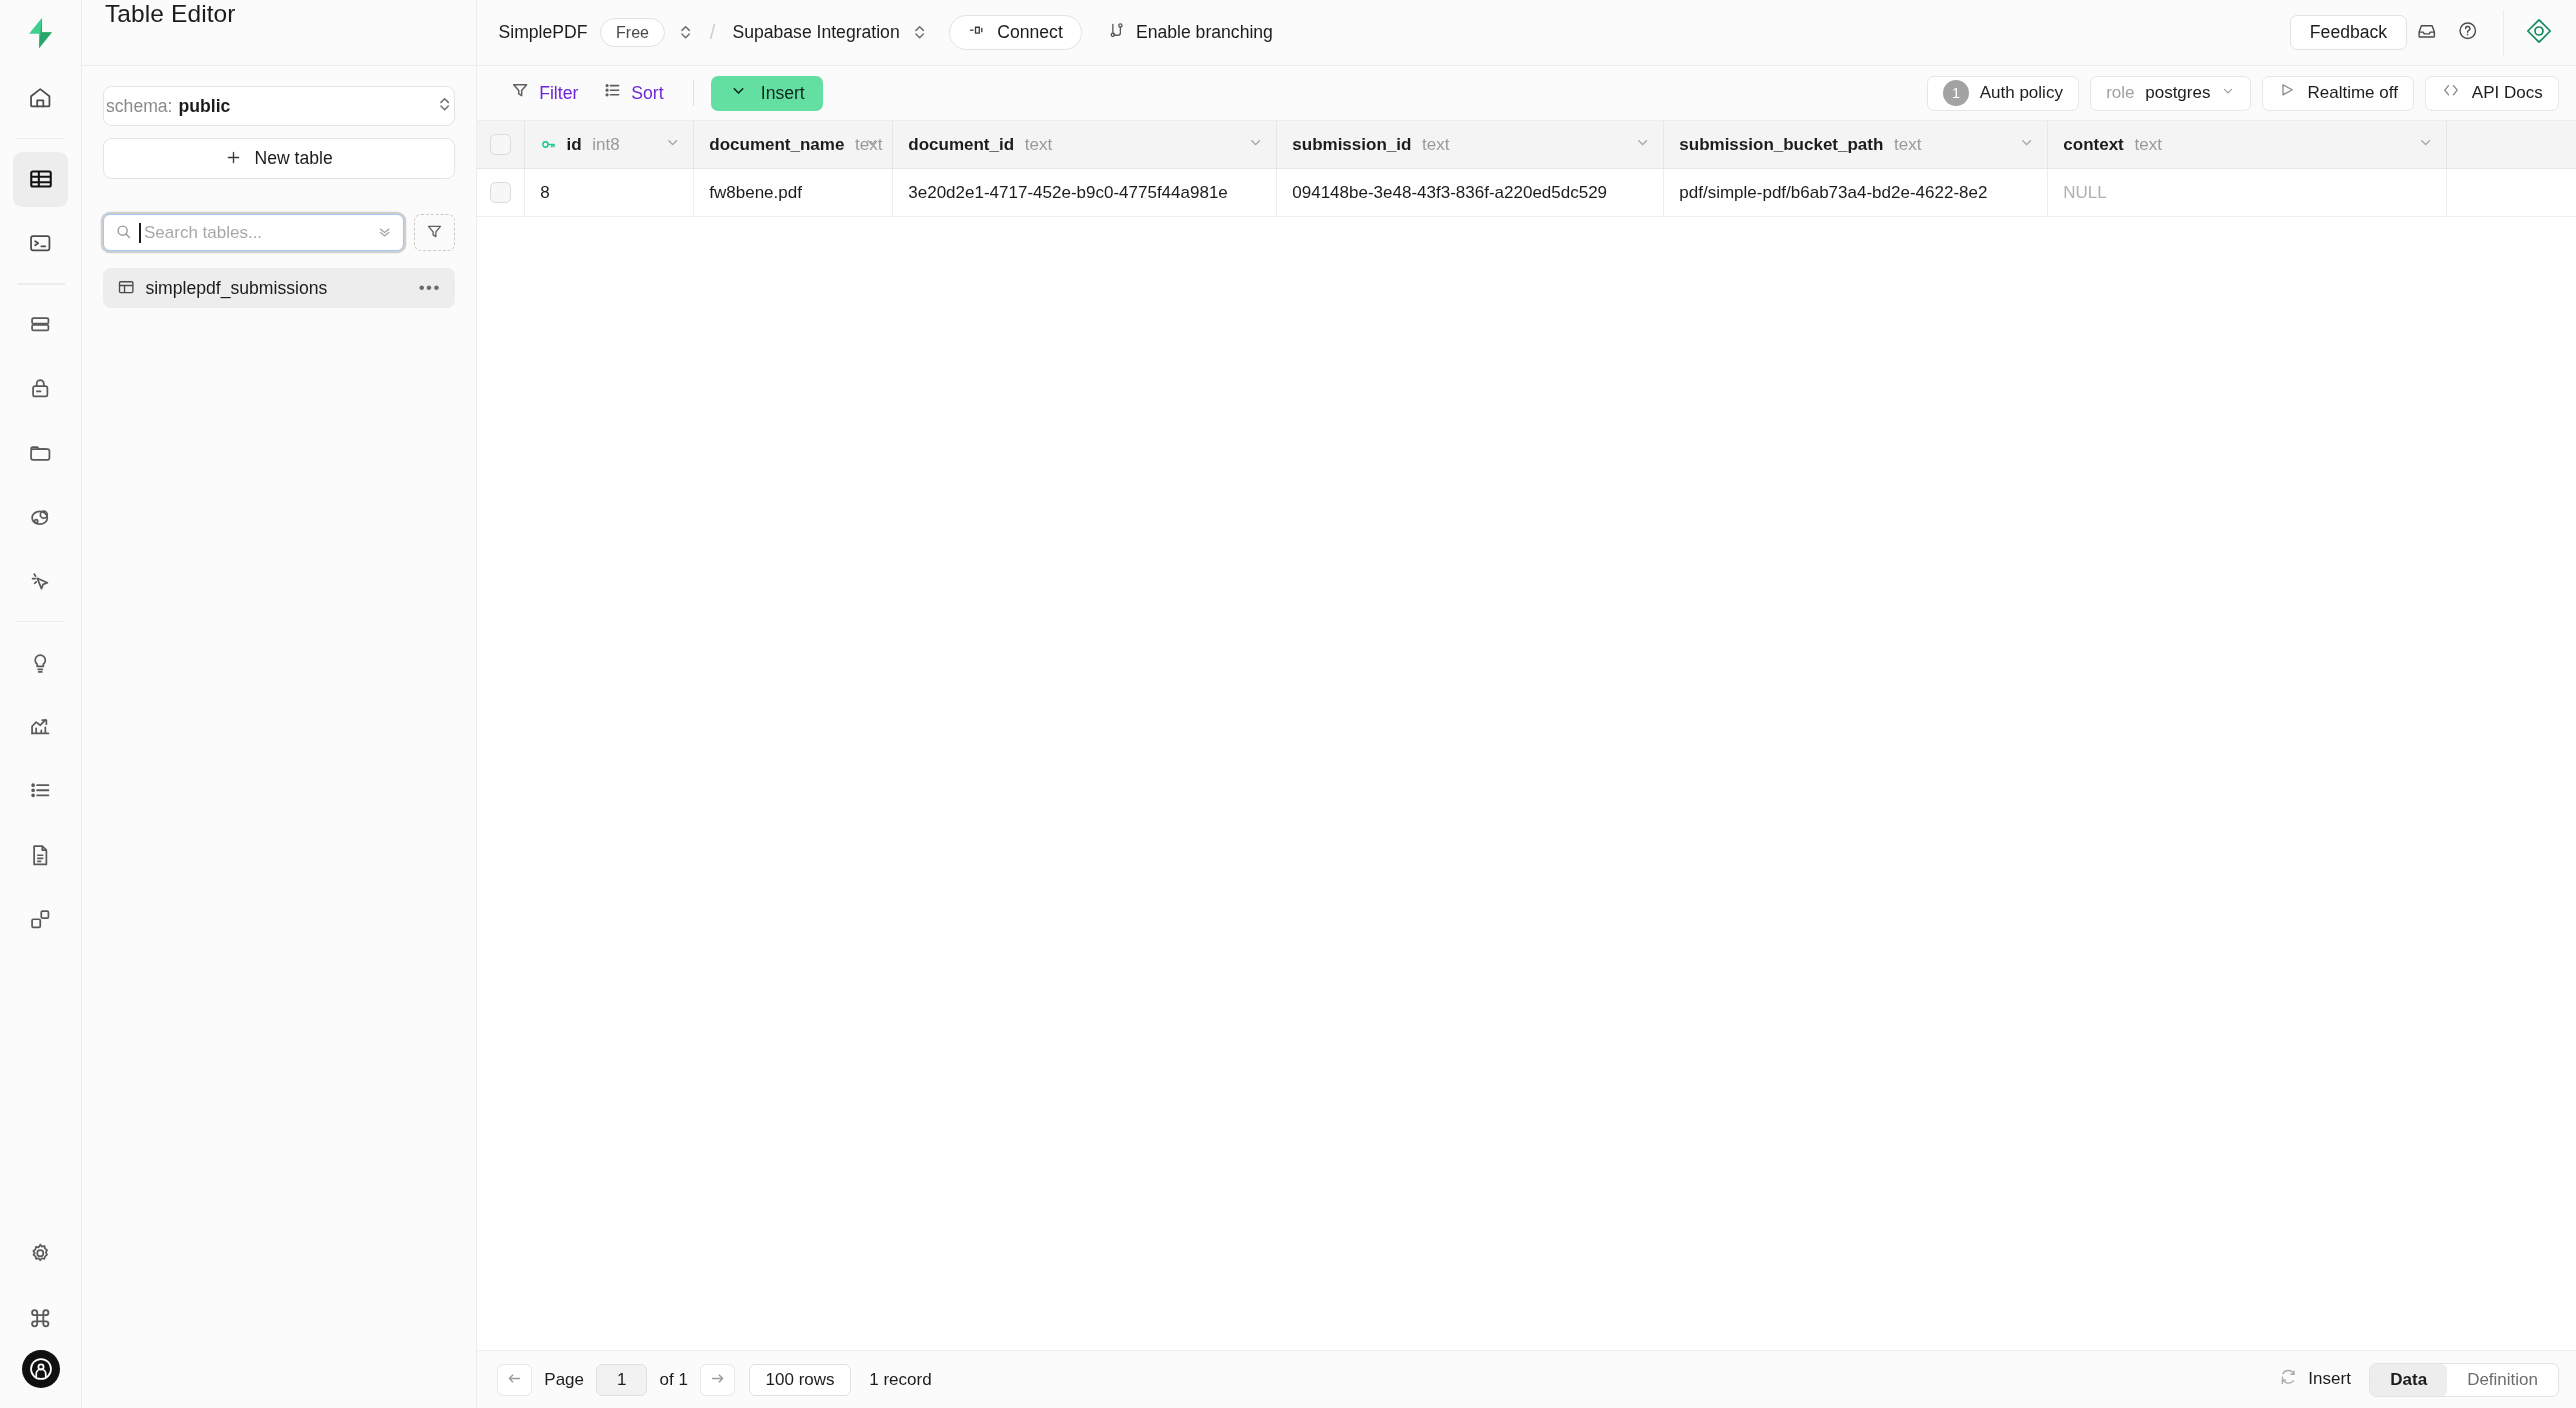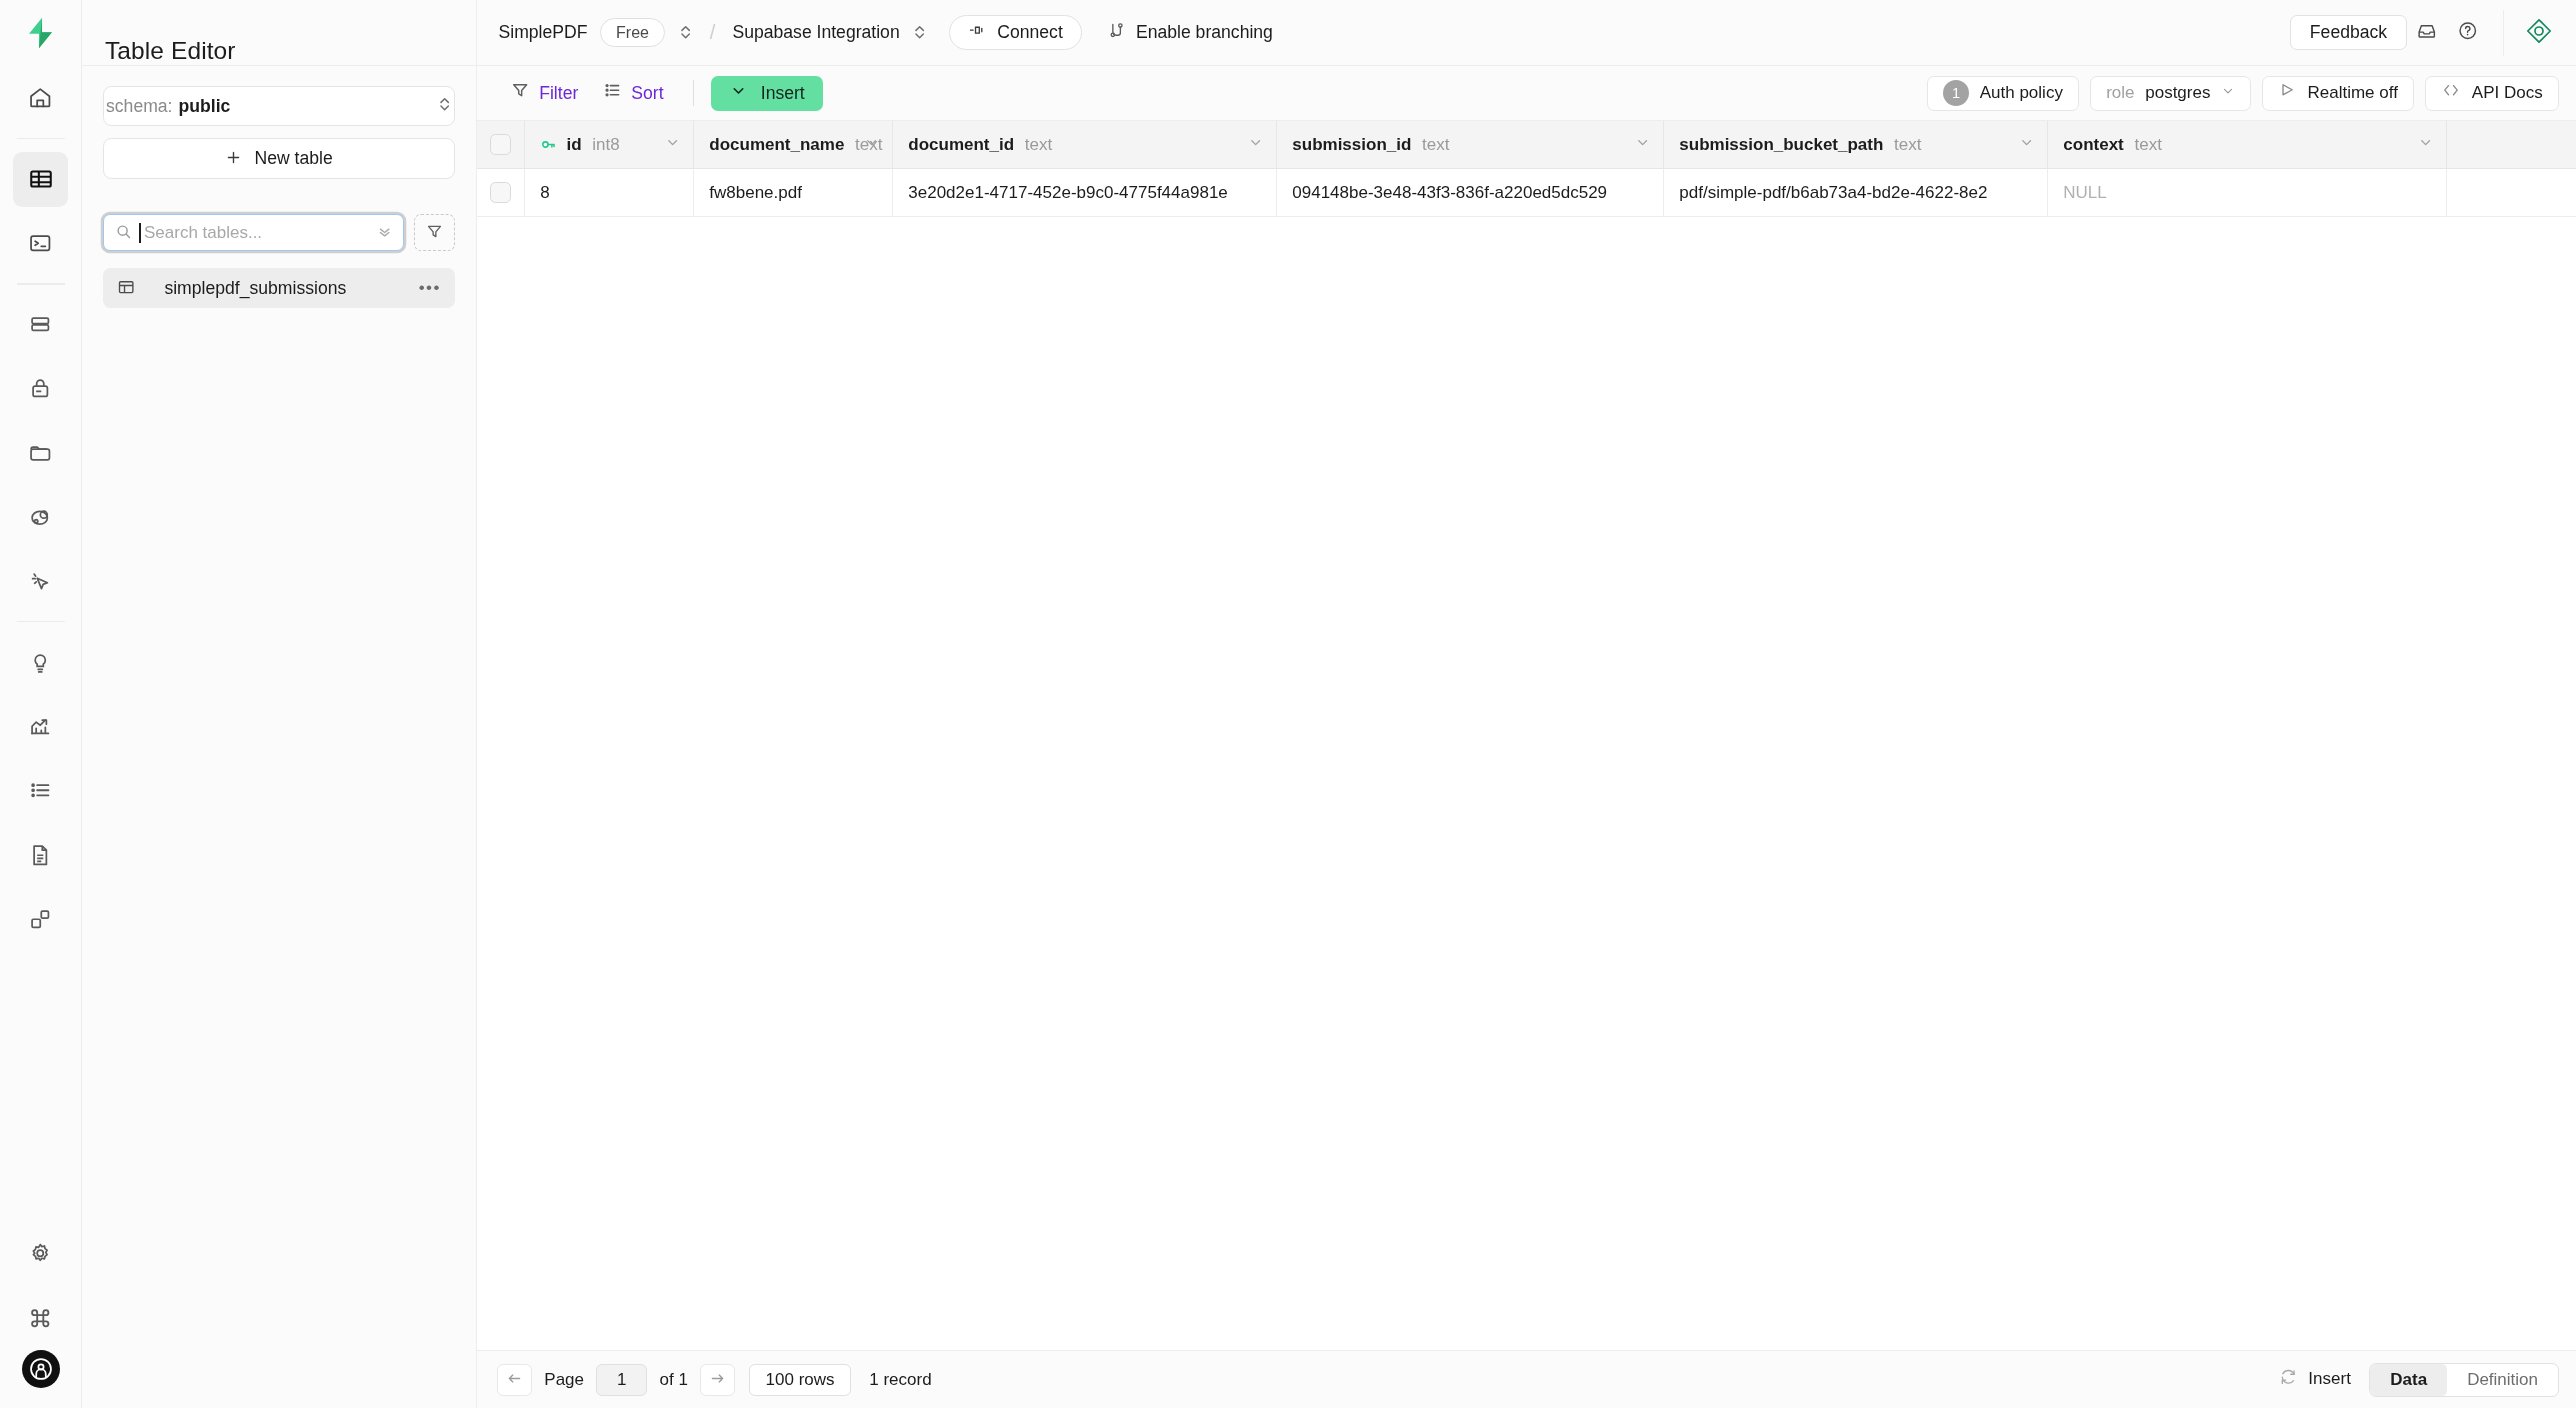--- a/index.html
+++ b/index.html
@@ -41,21 +41,21 @@
   }
 
   
   .sidebar {
     width: 395px; flex: 0 0 395px; height: 1408px;
     background: #fbfbfb; border-right: 1.5px solid #ededed;
     display: flex; flex-direction: column;
   }
   .sidebar-head {
     height: 66px; border-bottom: 1.5px solid #ededed;
-    display: flex; align-items: flex-end; padding: 0 23px;
+    display: flex; align-items: flex-start; padding: 0 23px;
   }
   .sidebar-title { font-size: 24.5px; color: #1c1c1c; letter-spacing: 0.1px; }
   .sidebar-body { padding: 20px 21px 0 21px; }
   .sel-box {
     height: 40px; border: 1.5px solid #e4e4e4; border-radius: 8.4px;
     background: #ffffff; display: flex; align-items: center;
     padding: 0 2px; cursor: pointer; margin-bottom: 12.3px;
   }
   .sel-box .lbl-muted { font-size: 17.6px; color: #8a8a8a; }
   .sel-box .lbl-strong { font-size: 17.6px; color: #1c1c1c; font-weight: 600; margin-left: 6.1px; }
@@ -79,21 +79,21 @@
   }
   .search-ph { font-size: 17px; color: #a8a8a8; flex: 1 1 auto; }
   .filter-btn {
     width: 41px; height: 37px; border: 1.5px dashed #c9c9c9; border-radius: 7px;
     display: flex; align-items: center; justify-content: center;
     background: #fbfbfb; cursor: pointer;
   }
   .tbl-list { margin-top: 17px; }
   .tbl-item {
     height: 40px; border-radius: 7.7px; background: #ededed;
-    display: flex; align-items: center; padding: 0 14px; cursor: pointer; gap: 29px;
+    display: flex; align-items: center; padding: 0 14px; cursor: pointer; gap: 10px;
   }
   .tbl-item .tname { font-size: 17.6px; color: #1c1c1c; flex: 1 1 auto; }
   .dots { letter-spacing: 1.5px; color: #6b6b6b; font-size: 17px; line-height: 7.7px; }
 
   
   .main { flex: 1 1 auto; height: 1408px; display: flex; flex-direction: column; background: #fff; }
 
   .topbar {
     height: 66px; border-bottom: 1.5px solid #ededed;
     display: flex; align-items: center; padding: 0 17px 0 21.5px;

